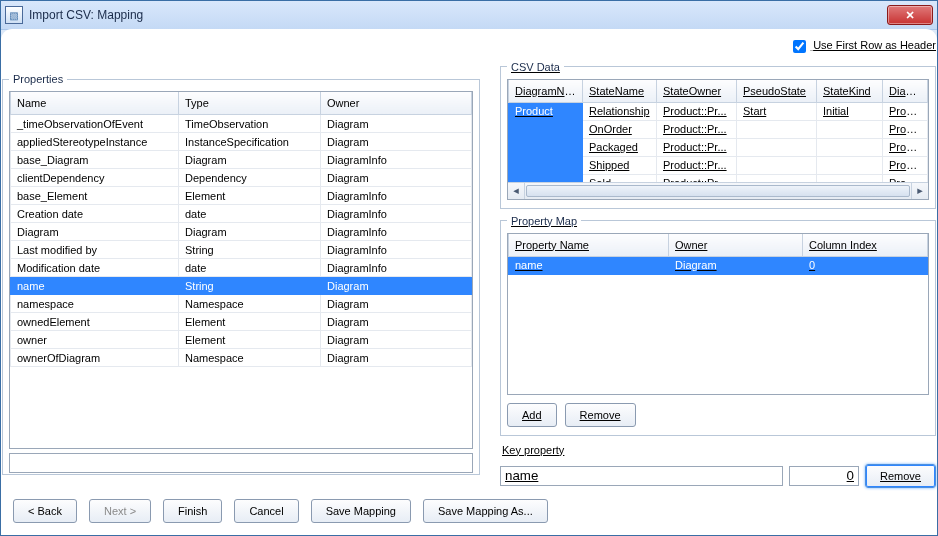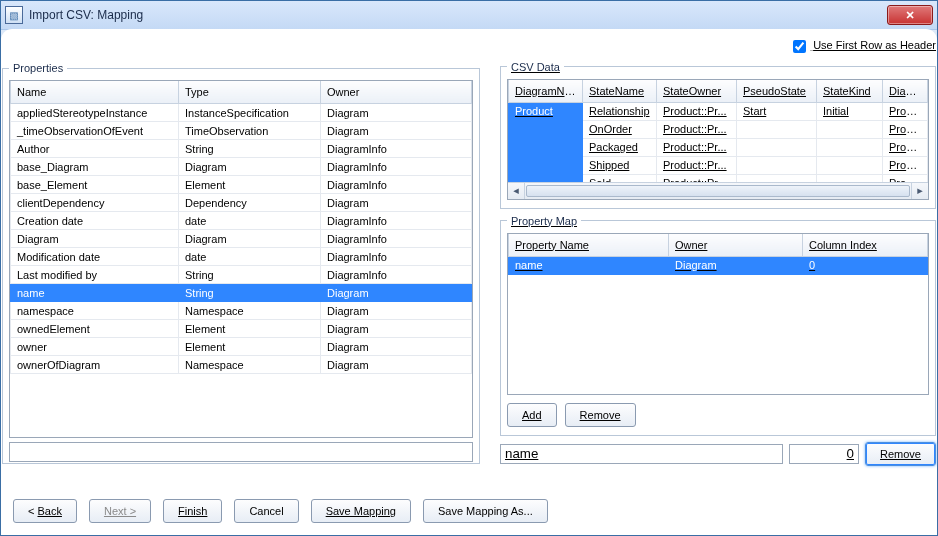--- a/index.html
+++ b/index.html
@@ -27,21 +27,21 @@
   tr.sel td{background:#2f86ff;color:#fff;border-color:#2f86ff;}
   tr.blue-first td:first-child{background:#2f86ff;color:#fff;border-color:#2f86ff;}
   
   .filter-row{display:flex;margin-top:4px;}
   .filter-row input{flex:1;border:1px solid #9aa7b8;height:20px;padding:2px 4px;box-sizing:border-box;}
   
   .btn{display:inline-flex;align-items:center;justify-content:center;height:22px;padding:0 14px;background:linear-gradient(#fdfdfe,#e7edf5);border:1px solid #8a9ab0;border-radius:3px;color:#000;cursor:default;}
   .btn.disabled{color:#8a8a8a;}
   .btn.focus{box-shadow:0 0 0 1px #2f86ff inset,0 0 3px #6fb0ff;border-color:#4a8fe0;}
   .btn.small{height:22px;padding:0 14px;}
-  .btn .ul{text-decoration:underline;}
+  .btn .ul{}
   .footer{position:absolute;left:12px;right:12px;bottom:12px;display:flex;gap:12px;}
   
   .keyrow{display:flex;gap:6px;align-items:center;}
   .keyrow input.text{flex:1;border:1px solid #9aa7b8;height:20px;padding:2px 4px;box-sizing:border-box;background:#fff;}
   .keyrow input.num{width:70px;border:1px solid #9aa7b8;height:20px;padding:2px 4px;box-sizing:border-box;text-align:right;}
   .section-label{margin:2px 0 2px 2px;}
   .hscroll-dummy{height:16px;background:linear-gradient(#f5f7fb,#e5ebf3);border-top:1px solid #c7d2e0;position:relative;}
   .hscroll-dummy .thumb{position:absolute;left:18px;right:18px;top:2px;bottom:2px;background:linear-gradient(#eef3fa,#d6e1ef);border:1px solid #aab9cc;border-radius:2px;}
   .hscroll-dummy .arrow{position:absolute;top:0;bottom:0;width:16px;display:flex;align-items:center;justify-content:center;color:#4a5a72;}
   .hscroll-dummy .arrow.l{left:0;border-right:1px solid #c7d2e0;}
@@ -82,67 +82,62 @@
                 </colgroup>
               <thead>
                   <tr id="props-head">
                     <th>Name</th>
                     <th>Type</th>
                     <th>Owner</th>
                   </tr>
                 </thead>
               <tbody id="props-body">
                   <tr>
+                    <td>_timeObservationOfEvent</td>
+                    <td>TimeObservation</td>
+                    <td>Diagram</td>
+                  </tr>
+                  <tr>
                     <td>appliedStereotypeInstance</td>
                     <td>InstanceSpecification</td>
                     <td>Diagram</td>
                   </tr>
                   <tr>
-                    <td>_timeObservationOfEvent</td>
-                    <td>TimeObservation</td>
-                    <td>Diagram</td>
-                  </tr>
-                  <tr>
-                    <td>Author</td>
-                    <td>String</td>
-                    <td>DiagramInfo</td>
-                  </tr>
-                  <tr>
                     <td>base_Diagram</td>
                     <td>Diagram</td>
                     <td>DiagramInfo</td>
+                  </tr>
+                  <tr>
+                    <td>clientDependency</td>
+                    <td>Dependency</td>
+                    <td>Diagram</td>
                   </tr>
                   <tr>
                     <td>base_Element</td>
                     <td>Element</td>
                     <td>DiagramInfo</td>
                   </tr>
                   <tr>
-                    <td>clientDependency</td>
-                    <td>Dependency</td>
-                    <td>Diagram</td>
-                  </tr>
-                  <tr>
                     <td>Creation date</td>
                     <td>date</td>
                     <td>DiagramInfo</td>
                   </tr>
                   <tr>
                     <td>Diagram</td>
                     <td>Diagram</td>
                     <td>DiagramInfo</td>
                   </tr>
                   <tr>
+                    <td>Last modified by</td>
+                    <td>String</td>
+                    <td>DiagramInfo</td>
+                  </tr>
+                  <tr>
                     <td>Modification date</td>
                     <td>date</td>
-                    <td>DiagramInfo</td>
-                  </tr>
-                  <tr>
-                    <td>Last modified by</td>
-                    <td>String</td>
                     <td>DiagramInfo</td>
                   </tr>
                   <tr class="sel">
                     <td>name</td>
                     <td>String</td>
                     <td>Diagram</td>
                   </tr>
                   <tr>
                     <td>namespace</td>
                     <td>Namespace</td>
@@ -276,20 +271,21 @@
           <div style="margin-top:8px;display:flex;gap:8px;">
             <div class="btn small">
                 <span>Add</span>
               </div>
             <div class="btn small">
                 <span>Remove</span>
               </div>
           </div>
         </fieldset>
 
+        <div class="section-label">Key property</div>
         <div class="keyrow">
           <input class="text" type="text" value="name" style="">
           <input class="num" type="text" value="0" style="">
           <div class="btn small focus">
               <span>Remove</span>
             </div>
         </div>
       </div>
     </div>
 

